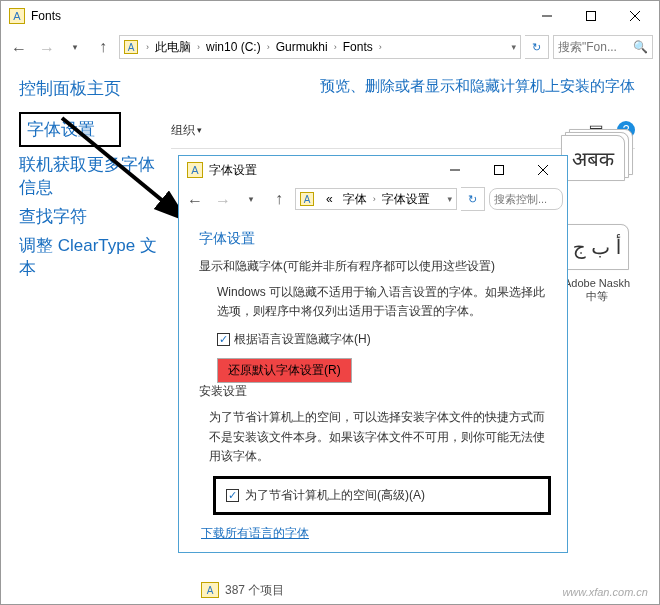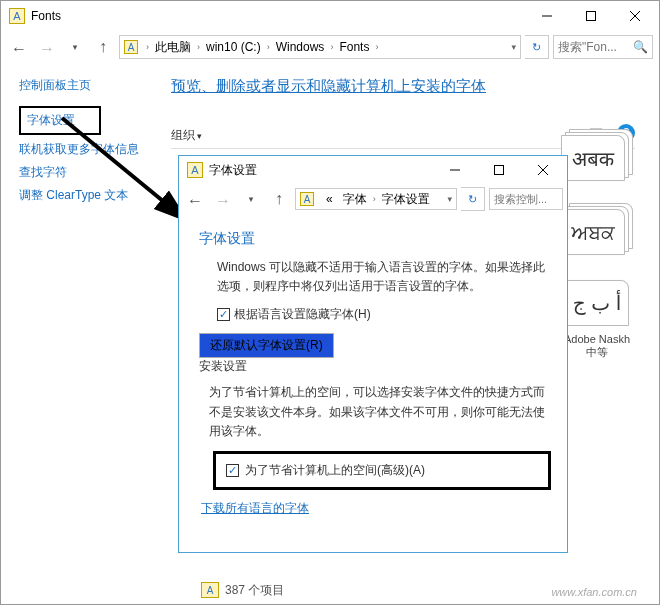--- a/index.html
+++ b/index.html
@@ -17,62 +17,62 @@
   .addrbar { height:32px; display:flex; align-items:center; padding:0 6px; gap:4px; }
   .nav-arrow { width:24px; height:24px; display:flex; align-items:center; justify-content:center; color:#555; cursor:pointer;}
   .addr-path { flex:1; height:24px; border:1px solid #ccc; display:flex; align-items:center; padding:0 4px; font-size:12px; gap:2px; }
   .addr-path .seg { padding:0 4px; cursor:pointer;}
   .addr-path .chev { color:#666; font-size:9px;}
   .addr-refresh { width:24px; height:24px; border:1px solid #ccc; border-left:none; display:flex; align-items:center; justify-content:center; color:#1a6fc0; cursor:pointer; font-size:11px;}
   .searchbox { width:100px; height:24px; border:1px solid #ccc; display:flex; align-items:center; padding:0 4px; font-size:12px; color:#777; }
   .searchbox .mag { margin-left:auto; color:#555;}
 
   .main-body { display:flex; height:calc(100% - 30px - 32px - 28px); }
-  .sidebar { width:170px; padding:14px 0 0 18px; font-size:12px; }
+  .sidebar { width:170px; padding:14px 0 0 18px; font-size:17px; }
   .sidebar .home-link { color:#1a6fc0; margin-bottom:12px; cursor:pointer;}
   .sidebar .item { color:#1a6fc0; margin:6px 0; cursor:pointer; }
   .sidebar .boxed { border:2px solid #000; padding:4px 24px 4px 6px; display:inline-block; }
   .content-area { flex:1; padding:14px 24px 0 0; position:relative;}
-  .page-title { color:#1a6fc0; font-size:15px; text-align:left; margin-bottom:20px;text-decoration:underline;}
-  .org-bar { display:flex; align-items:flex-end; height:28px; }
+  .page-title { color:#1a6fc0; font-size:15px; text-align:right; margin-bottom:20px;}
+  .org-bar { display:flex; align-items:center; height:28px; }
   .org-btn { font-size:12px; color:#333; display:flex; align-items:center; gap:2px; cursor:pointer;}
   .org-right { margin-left:auto; display:flex; gap:8px; align-items:center;}
   .icon-box { width:22px; height:22px; display:flex; align-items:center; justify-content:center; cursor:pointer; color:#333;}
   .help-icon { width:18px; height:18px; border-radius:50%; background:#1a8de0; color:#fff; font-size:12px; display:flex; align-items:center; justify-content:center; cursor:pointer;}
   .divider { height:1px; background:#e0e0e0; margin:4px 0 10px;}
 
   .font-tiles { position:absolute; right:22px; top:128px; display:flex; flex-direction:column; gap:18px;}
   .tile { width:80px; text-align:center; font-size:11px; color:#444;}
   .tile .sheet-wrap { position:relative; width:72px; height:52px; margin:0 auto 4px;}
   .sheet { position:absolute; width:64px; height:46px; background:#fff; border:1px solid #bbb; border-top-right-radius:8px; box-shadow:0 0 1px rgba(0,0,0,.1);}
   .sheet.s1{ left:8px; top:0;}
   .sheet.s2{ left:4px; top:3px;}
   .sheet.s3{ left:0; top:6px; display:flex; align-items:center; justify-content:center; font-size:20px; color:#333;}
 
   .statusbar { position:absolute; bottom:0; left:0; right:0; height:28px; display:flex; align-items:center; padding:0 10px 0 200px; font-size:12px; color:#555;}
   .folder-mini { width:18px; height:16px; background:#fff3bf; border:1px solid #c2a400; margin-right:6px; display:inline-flex; align-items:center; justify-content:center; font-size:10px; color:#3079c2;}
 
-  .watermark { position:absolute; right:22px; bottom:6px; font-size:11px; color:#aaa; font-style:italic;}
+  .watermark { position:absolute; right:11px; bottom:6px; font-size:11px; color:#aaa; font-style:italic;}
 
   
   .arrow-svg { position:absolute; top:110px; left:56px; pointer-events:none; z-index:3;}
 
   
   .child-window { position:absolute; left:178px; top:155px; width:390px; height:398px; border:1px solid #4ea1d3; background:#fff; z-index:5; display:flex; flex-direction:column;}
   .child-window .titlebar { height:28px; }
   .child-window .addrbar { height:30px; padding:0 4px;}
   .child-window .addr-path { height:22px;}
-  .child-window .searchbox { width:74px; height:22px; font-size:11px;}
+  .child-window .searchbox { width:74px; height:22px; font-size:11px;border-radius:8px;}
   .child-content { padding:10px 16px 8px 20px; font-size:12px; color:#333; overflow:hidden; flex:1;}
   .section-title { color:#1a6fc0; font-size:14px; margin:6px 0 10px;}
   .sub-desc { margin-bottom:8px;}
   .boxed-text { padding:0 6px; line-height:1.6; margin:4px 0 10px 12px;}
   .checkbox-row { display:flex; align-items:center; gap:4px; margin:6px 0 10px 18px;}
   .chk { width:13px; height:13px; border:1px solid #333; display:inline-flex; align-items:center; justify-content:center; font-size:11px; color:#1a6fc0; background:#fff;}
-  .restore-btn { border:1px solid #adadad; background:#1d4ed8; padding:3px 10px; font-size:12px; cursor:pointer;}
+  .restore-btn { border:1px solid #adadad; background:#ef4444; padding:3px 10px; font-size:12px; margin-left:18px; cursor:pointer;}
   .install-title { margin-top:0;}
   .big-checkbox-box { border:3px solid #000; padding:8px 10px; margin:8px 0 10px 14px; display:flex; align-items:center; gap:6px;}
   .help-link { color:#1a6fc0; text-decoration:underline; cursor:pointer; margin-left:2px;}
 </style>
 </head>
 <body>
 
 <div class="main-window">
   <div class="titlebar">
     <span class="title-icon">A</span>
@@ -101,21 +101,21 @@
     <div class="nav-arrow" style="color:#bbb">→</div>
     <div class="nav-arrow" style="font-size:9px">▾</div>
     <div class="nav-arrow">↑</div>
     <div class="addr-path">
       <span class="title-icon" style="width:14px;height:14px;font-size:10px">A</span>
       <span class="chev">›</span>
       <span class="seg">此电脑</span>
       <span class="chev">›</span>
       <span class="seg">win10 (C:)</span>
       <span class="chev">›</span>
-      <span class="seg">Windows</span>
+      <span class="seg">Gurmukhi</span>
       <span class="chev">›</span>
       <span class="seg">Fonts</span>
       <span class="chev">›</span>
       <span style="flex:1"></span>
       <span class="chev">▾</span>
     </div>
     <div class="addr-refresh">↻</div>
     <div class="searchbox">
       <span>搜索"Fon...</span>
       <span class="mag">🔍</span>
@@ -150,25 +150,20 @@
 
   <div class="font-tiles">
     <div class="tile">
       <div class="sheet-wrap">
         <div class="sheet s1"></div>
           <div class="sheet s2"></div>
         <div class="sheet s3">अबक</div>
       </div>
     </div>
     <div class="tile">
-      <div class="sheet-wrap">
-        <div class="sheet s1"></div>
-          <div class="sheet s2"></div>
-        <div class="sheet s3">ਅਬਕ</div>
-      </div>
     </div>
     <div class="tile">
       <div class="sheet-wrap">
         <div class="sheet s3" style="left:4px;top:3px">أ ب ج</div>
       </div>
       <div>Adobe Naskh 中等</div>
     </div>
   </div>
 
   <div class="statusbar">
@@ -224,20 +219,21 @@
       <span class="chev">▾</span>
     </div>
     <div class="addr-refresh">↻</div>
     <div class="searchbox">
       <span>搜索控制...</span>
     </div>
   </div>
 
   <div class="child-content">
     <div class="section-title">字体设置</div>
+    <div class="sub-desc">显示和隐藏字体(可能并非所有程序都可以使用这些设置)</div>
     <div class="boxed-text">Windows 可以隐藏不适用于输入语言设置的字体。如果选择此选项，则程序中将仅列出适用于语言设置的字体。</div>
     <div class="checkbox-row">
       <span class="chk">✓</span>
       <span>根据语言设置隐藏字体(H)</span>
     </div>
     <button class="restore-btn">还原默认字体设置(R)</button>
 
     <div class="sub-desc install-title">安装设置</div>
     <div class="boxed-text" style="margin-left:4px">为了节省计算机上的空间，可以选择安装字体文件的快捷方式而不是安装该文件本身。如果该字体文件不可用，则你可能无法使用该字体。</div>
     <div class="big-checkbox-box">

